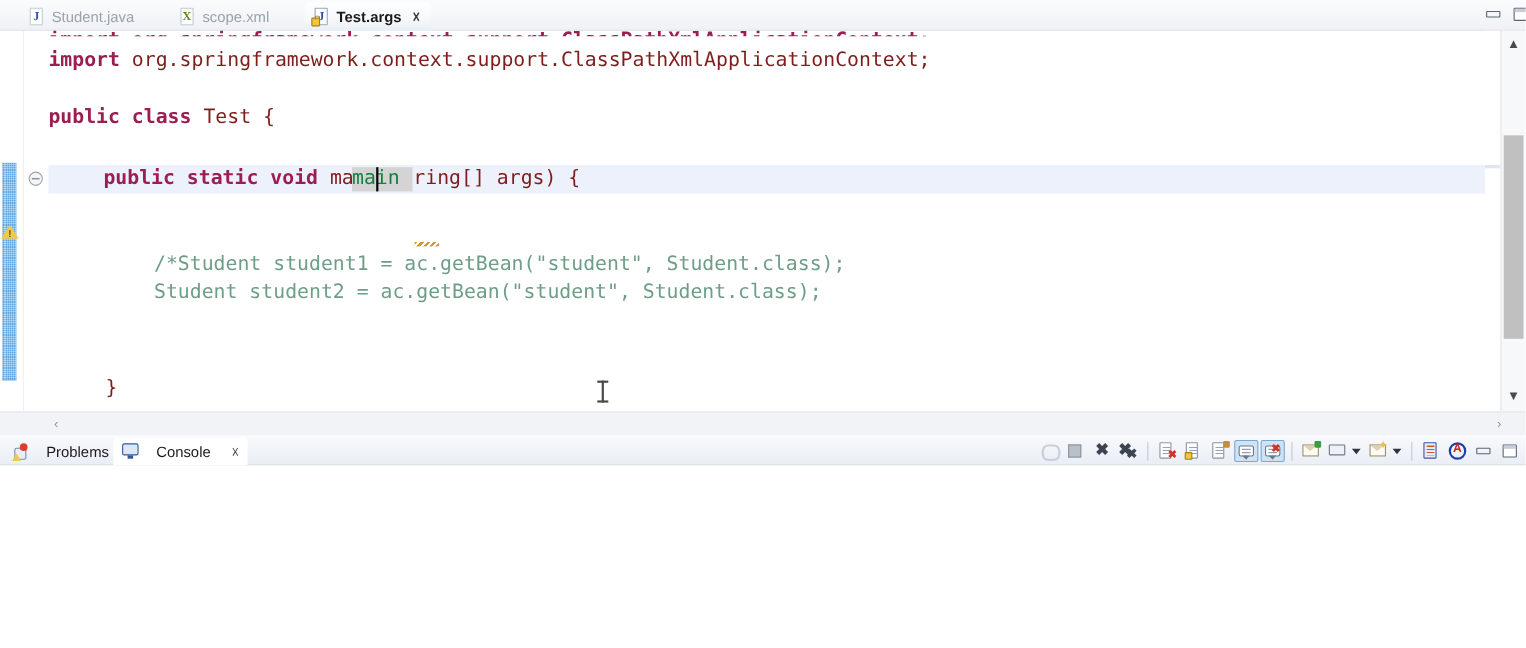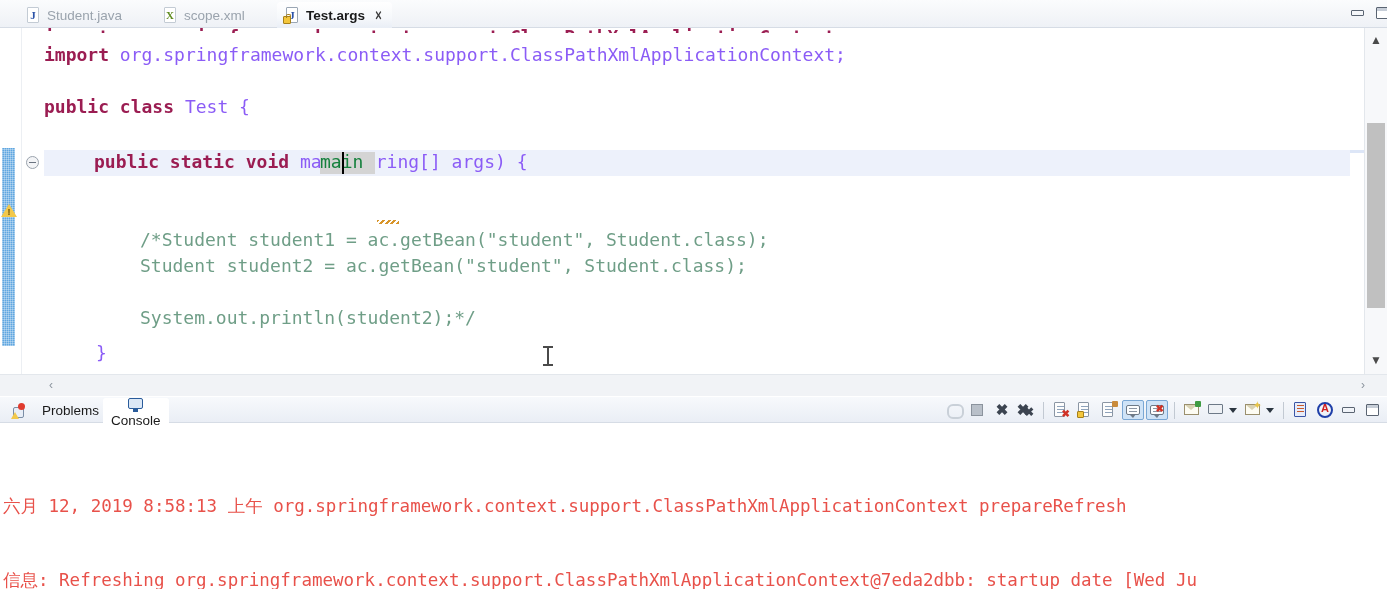--- a/index.html
+++ b/index.html
@@ -215,21 +215,21 @@
     white-space: pre;
   }
   .line-hl {
     position: absolute;
     left: 44px;
     width: 1318px;
     height: 26px;
     background: #edf1fb;
   }
   .kw { color: #9b1d52; font-weight: bold; }
-  .plain { color: #8b5cf6; }
+  .plain { color: #7f1d1d; }
   .cmt { color: #6f9e87; }
   .str { color: #5c3fbe; }
   .clipped {
     position: absolute;
     left: 44px;
     height: 9px;
     overflow: hidden;
     white-space: pre;
     font-family: "DejaVu Sans Mono", "Liberation Mono", monospace;
     font-size: 18px;
@@ -657,21 +657,20 @@
   <div class="code-area">
     
     <div class="code-line" style="top:14px; left:0;"><span class="kw">import </span><span class="plain">org.springframework.context.support.ClassPathXmlApplicationContext;</span></div>
     
     <div class="code-line" style="top:66px; left:0;"><span class="kw">public class </span><span class="plain">Test {</span></div>
     
     <div class="code-line" style="top:121px; left:50px;"><span class="kw">public static void </span><span class="plain">main(String[] args) {</span></div>
     
     <div class="code-line" style="top:199px; left:96px;"><span class="cmt">/*Student student1 = ac.getBean("student", Student.class);</span></div>
     <div class="code-line" style="top:225px; left:96px;"><span class="cmt">Student student2 = ac.getBean("student", Student.class);</span></div>
-    <div class="code-line" style="top:277px; left:96px;"><span class="cmt">System.out.println(student2);*/</span></div>
     <div class="code-line" style="top:312px; left:52px;"><span class="plain">}</span></div>
   </div>
 
   <div class="sel-main" style="left:320px; top:124px; width:55px;"></div>
   <div class="code-line" style="position:absolute; left:320px; top:121px; font-family:'DejaVu Sans Mono','Liberation Mono',monospace; font-size:18px; line-height:26px; color:#15803d;">main</div>
   <div class="caret" style="left:342px; top:124px;"></div>
 
   <div class="squiggle" style="left:377px; top:192px; width:22px;"></div>
 
   <div class="ibeam" style="left:547px; top:318px;"></div>
@@ -697,21 +696,21 @@
 
     <div class="ctab" style="left:3px;">
       <span class="prob-icon">
         <span class="body"></span>
           <span class="dot"></span>
           <span class="warn"></span>
       </span>
       <span>Problems</span>
     </div>
 
-    <div class="ctab active" style="left:103px;flex-direction:column;">
+    <div class="ctab active" style="left:103px;">
       <span class="cons-icon">
         <span class="screen"></span>
           <span class="stand"></span>
       </span>
       <span>Console</span>
       <span class="tab-close">☓</span>
     </div>
 
     <div class="ctoolbar">
       <div class="tbtn">
@@ -779,19 +778,13 @@
       <div class="tbtn">
           <span class="win-min" style="left:4px; top:7px;"></span>
         </div>
       <div class="tbtn">
           <span class="win-max-outer" style="left:4px; top:4px;"></span>
         </div>
     </div>
   </div>
 
 
-  <div class="console-out">
-    <div>六月 12, 2019 8:58:13 上午 org.springframework.context.support.ClassPathXmlApplicationContext prepareRefresh</div>
-    <div>信息: Refreshing org.springframework.context.support.ClassPathXmlApplicationContext@7eda2dbb: startup date [Wed Ju</div>
-    
-    
-  </div>
 </div>
 
 </body></html>

